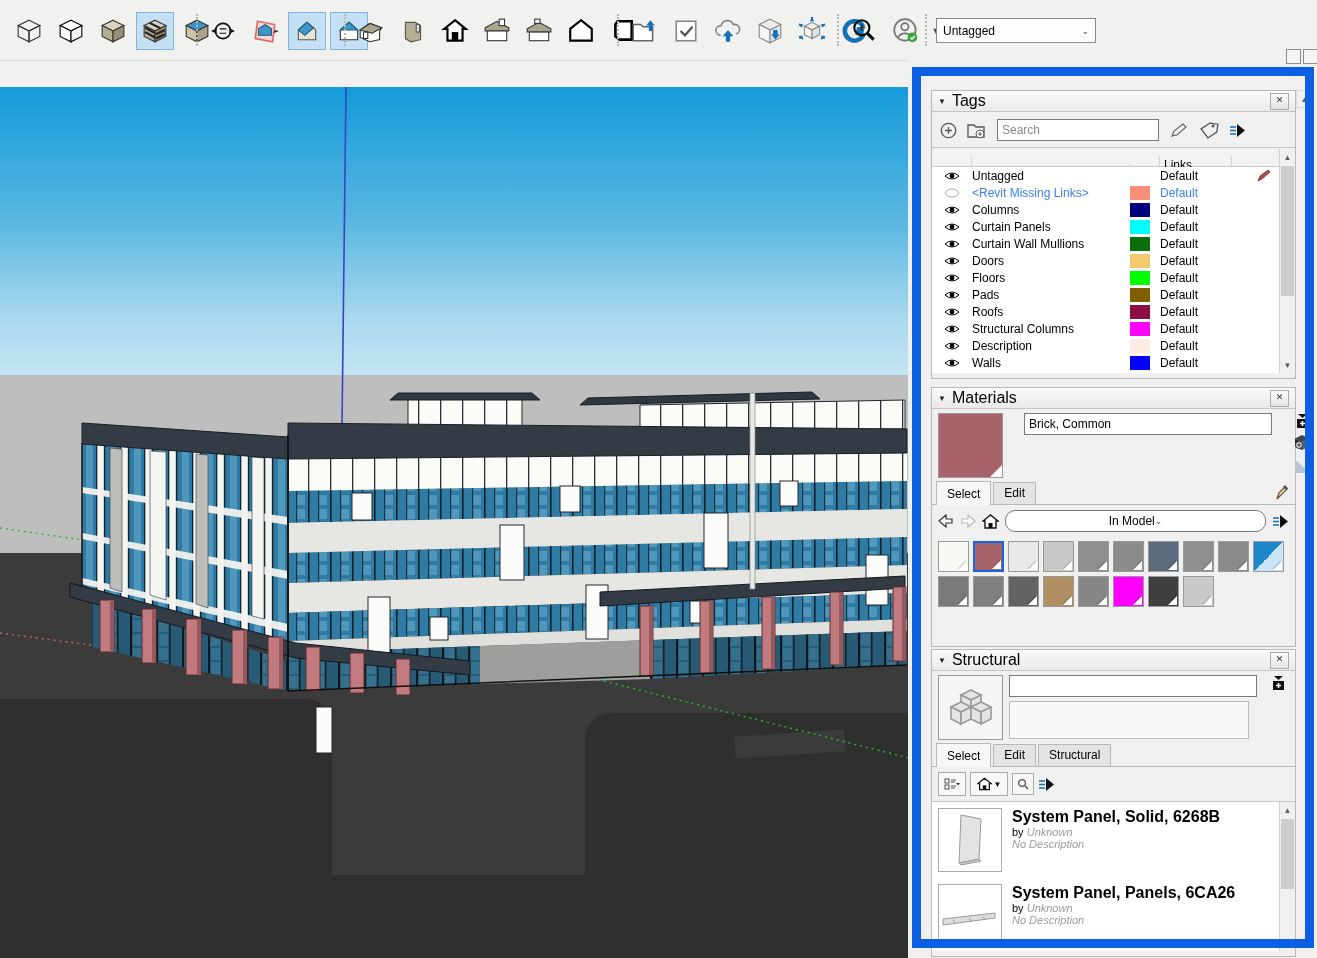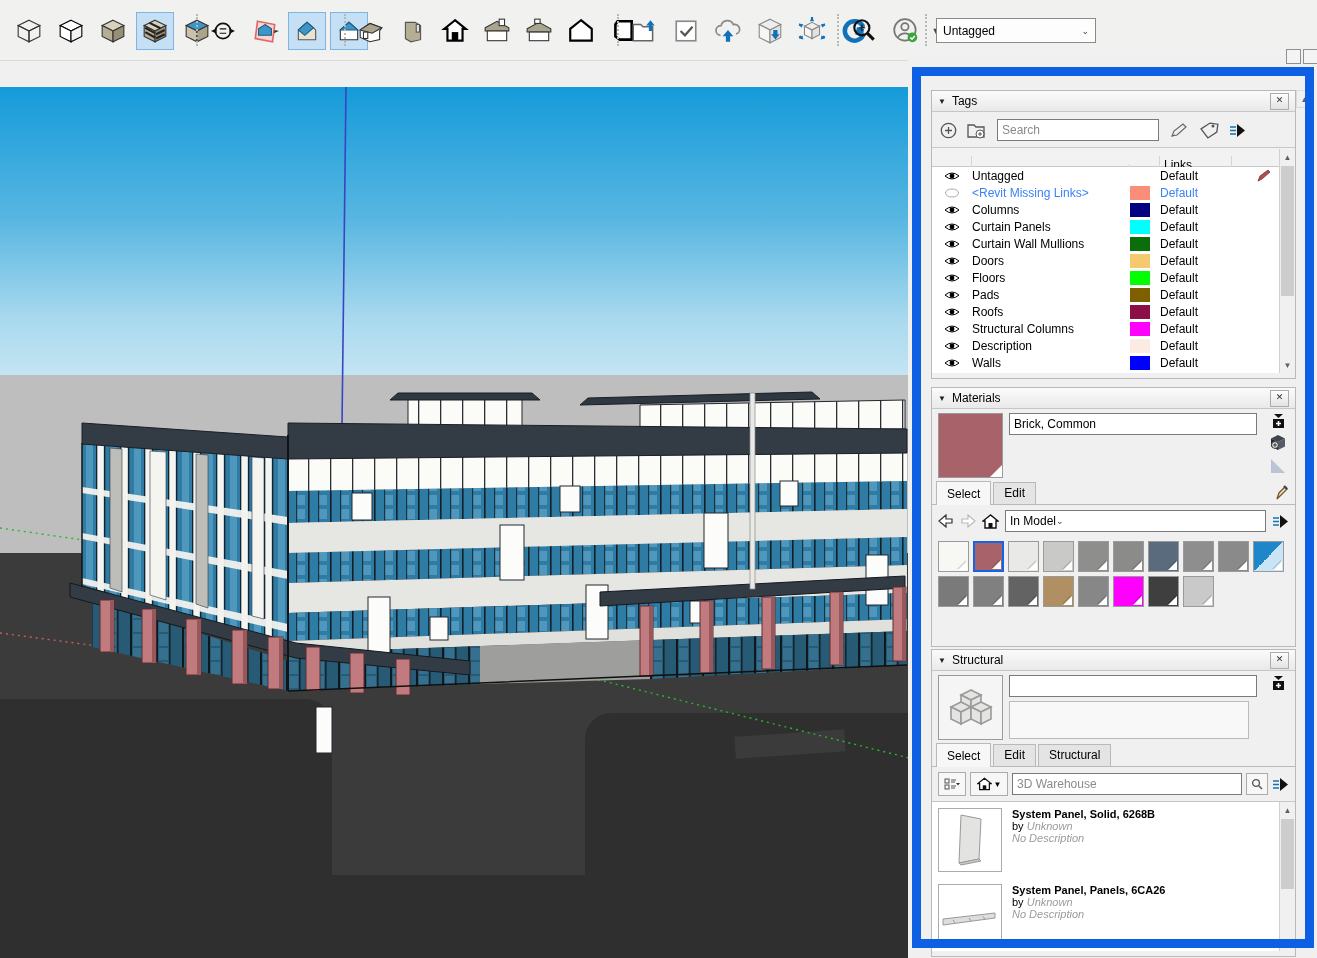--- a/index.html
+++ b/index.html
@@ -17,21 +17,21 @@
   .caret{font-size:9px;color:#444;}
   
   #vpstrip{left:0;top:61px;width:913px;height:26px;background:#F0F0F0;border-bottom:1px solid #C9C9C9;}
   #viewport{left:0;top:87px;width:913px;height:871px;background:#BEBEBE;}
   
   #tray{left:908px;top:55px;width:409px;height:903px;background:#F0F0F0;}
   .panel{position:absolute;left:23px;width:363px;background:#F0F0F0;border:1px solid #B9B9B9;}
   .phead{height:20px;background:linear-gradient(#FBFBFB,#E9E9E9);border-bottom:1px solid #C6C6C6;
       display:flex;align-items:center;padding:0 6px;gap:6px;}
   .phead .tri{font-size:8px;color:#222;}
-  .phead .ptitle{flex:1;font-size:12px;}
+  .phead .ptitle{flex:1;font-size:16px;}
   .xbtn{width:17px;height:15px;border:1px solid #ACACAC;background:linear-gradient(#FEFEFE,#E3E3E3);
       font-size:9px;line-height:13px;text-align:center;color:#333;}
   .ibtn{display:flex;align-items:center;justify-content:center;}
   input.box, .selbox{border:1px solid #7A7A7A;background:#FFF;height:20px;font-family:inherit;font-size:12px;padding:0 4px;}
   input.box::placeholder{color:#8A8A8A;}
   
   .thead{display:grid;grid-template-columns:40px 158px 30px 72px 1fr;height:18px;background:#F2F2F2;
       border-top:1px solid #C8C8C8;border-bottom:1px solid #C8C8C8;align-items:center;font-size:12px;}
   .thead>div{border-right:1px solid #D5D5D5;height:18px;display:flex;align-items:center;padding:0 4px;box-sizing:border-box;}
   .trow{display:grid;grid-template-columns:40px 158px 30px 72px 1fr;height:17px;align-items:center;background:#FFF;}
@@ -50,21 +50,21 @@
   .tab{padding:3px 10px 4px;border:1px solid #B9B9B9;border-bottom:none;background:#E4E4E4;margin-right:2px;font-size:12px;}
   .tab.active{background:#F7F7F7;padding-top:5px;position:relative;top:1px;}
   
   .sw{width:31px;height:31px;border:1px solid #9A9A9A;position:relative;box-sizing:border-box;}
   .sw::after{content:"";position:absolute;right:1px;bottom:1px;border-style:solid;border-width:0 0 9px 9px;
       border-color:transparent transparent #FFFFFF transparent;filter:drop-shadow(-1px -1px 0 rgba(0,0,0,.15));}
   .sw.selcell{border:2px solid #1464E6;}
   
   .citem{display:flex;gap:10px;padding:6px;}
   .cthumb{width:62px;height:62px;background:#FFF;border:1px solid #ABABAB;flex:none;}
-  .ctitle{font-weight:bold;font-size:11px;}
+  .ctitle{font-weight:bold;font-size:16px;}
   .cby{font-size:11px;}
   .cgray{color:#9B9B9B;font-style:italic;}
   
   #annot{left:912px;top:67px;width:402px;height:881px;border:9px solid #0D5FE3;box-sizing:border-box;pointer-events:none;}
   .minisq{width:13px;height:13px;border:1px solid #8F8F8F;background:#F4F4F4;position:absolute;top:-6px;}
 </style>
 </head>
 <body>
 
 <div id="toolbar" class="abs">
@@ -595,21 +595,21 @@
       </div>
     </div>
   </div>
 
   <div class="panel" style="top:332px;height:258px;">
     <div class="phead">
       <span class="tri">▼</span>
       <span class="ptitle">Materials</span>
       <span class="xbtn">✕</span>
     </div>
-    <div style="display:flex;padding:4px 6px 4px;gap:6px;">
+    <div style="display:flex;padding:4px 6px 4px;gap:21px;">
       <div style="width: 63px; height: 63px; border: 1px solid rgb(154, 154, 154); position: relative; flex: 0 0 auto; background-color: rgb(168, 98, 106);">
         <span style="position:absolute;right:0;bottom:0;border-style:solid;border-width:0 0 12px 12px;border-color:transparent transparent #FFF transparent;"></span>
       </div>
       <div style="flex:1;">
         <input class="box" style="width: 238px;" value="Brick, Common">
       </div>
       <div style="width:22px;display:flex;flex-direction:column;gap:5px;align-items:center;">
         <span class="ibtn">
           <svg width="15" height="16" viewBox="0 0 15 16">
               <polygon points="3,1 12,1 7.5,5" fill="#111"></polygon>
@@ -653,21 +653,21 @@
         <svg width="16" height="14" viewBox="0 0 16 14">
             <path d="M8 1l7 6-7 6V9H2V5h6z" fill="#FFF" stroke="#BBB" stroke-width="1.2"></path>
           </svg>
         </span>
       <span class="ibtn">
         <svg width="17" height="15" viewBox="0 0 17 15">
             <path d="M8.5 1L1 7h2v7h11V7h2z" fill="#FFF" stroke="#111" stroke-width="1.4"></path>
             <rect x="6.5" y="9" width="4" height="5" fill="#111"></rect>
           </svg>
         </span>
-      <div class="selbox" style="flex:1;display:flex;align-items:center;justify-content:flex-start;height:20px;">
+      <div class="selbox" style="flex:1;display:flex;align-items:center;justify-content:center;height:20px;border-radius:10px;">
         <span>In Model</span>
           <span class="caret">⌄</span>
       </div>
       <span class="ibtn">
         <svg width="17" height="15" viewBox="0 0 17 15">
             <path d="M1 4h6M1 7.5h6M1 11h6" stroke="#1371B8" stroke-width="1.6"></path>
             <polygon points="8,1 16,7.5 8,14" fill="#111"></polygon>
           </svg>
         </span>
     </div>
@@ -743,21 +743,20 @@
             <polygon points="12,6 16,6 14,8.5" fill="#333"></polygon>
           </svg>
         </span>
       <span class="ibtn" style="width:36px;height:22px;border:1px solid #ABABAB;background:#F7F7F7;gap:2px;">
         <svg width="15" height="14" viewBox="0 0 17 15">
             <path d="M8.5 1L1 7h2v7h11V7h2z" fill="#FFF" stroke="#111" stroke-width="1.4"></path>
             <rect x="6.5" y="9" width="4" height="5" fill="#111"></rect>
           </svg>
         <span style="font-size:8px;">▼</span>
         </span>
-      <input class="box" style="flex: 1 1 0%;" placeholder="3D Warehouse">
       <span class="ibtn" style="width:20px;height:20px;border:1px solid #ABABAB;background:#F7F7F7;">
         <svg width="12" height="12" viewBox="0 0 12 12">
             <circle cx="5" cy="5" r="3.4" fill="none" stroke="#555" stroke-width="1.3"></circle>
             <path d="M8 8l3 3" stroke="#555" stroke-width="1.5"></path>
           </svg>
         </span>
       <span class="ibtn">
         <svg width="17" height="15" viewBox="0 0 17 15">
             <path d="M1 4h6M1 7.5h6M1 11h6" stroke="#1371B8" stroke-width="1.6"></path>
             <polygon points="8,1 16,7.5 8,14" fill="#111"></polygon>

